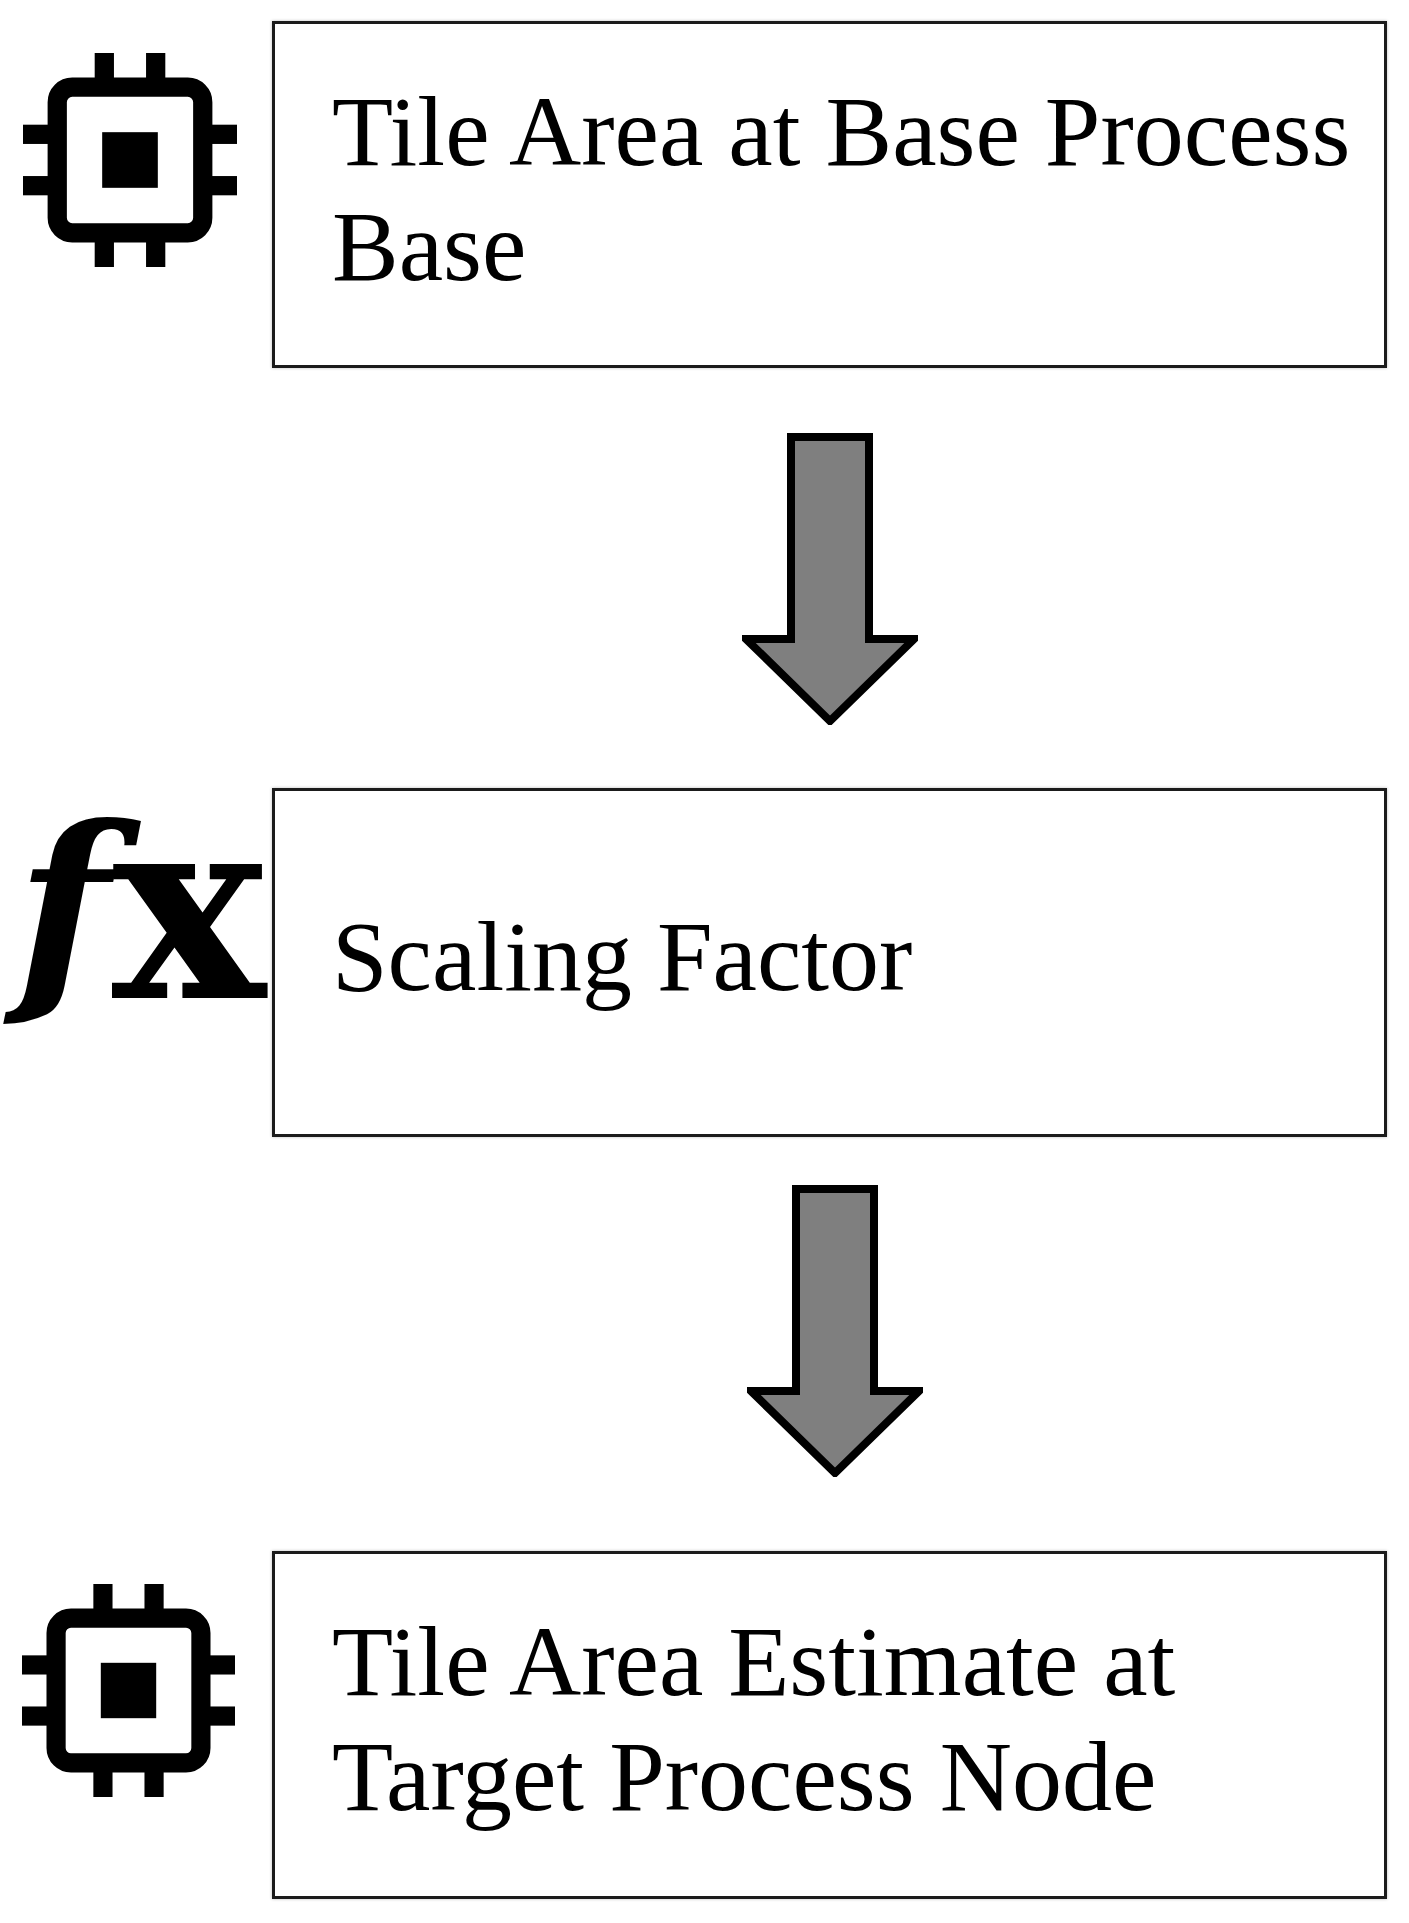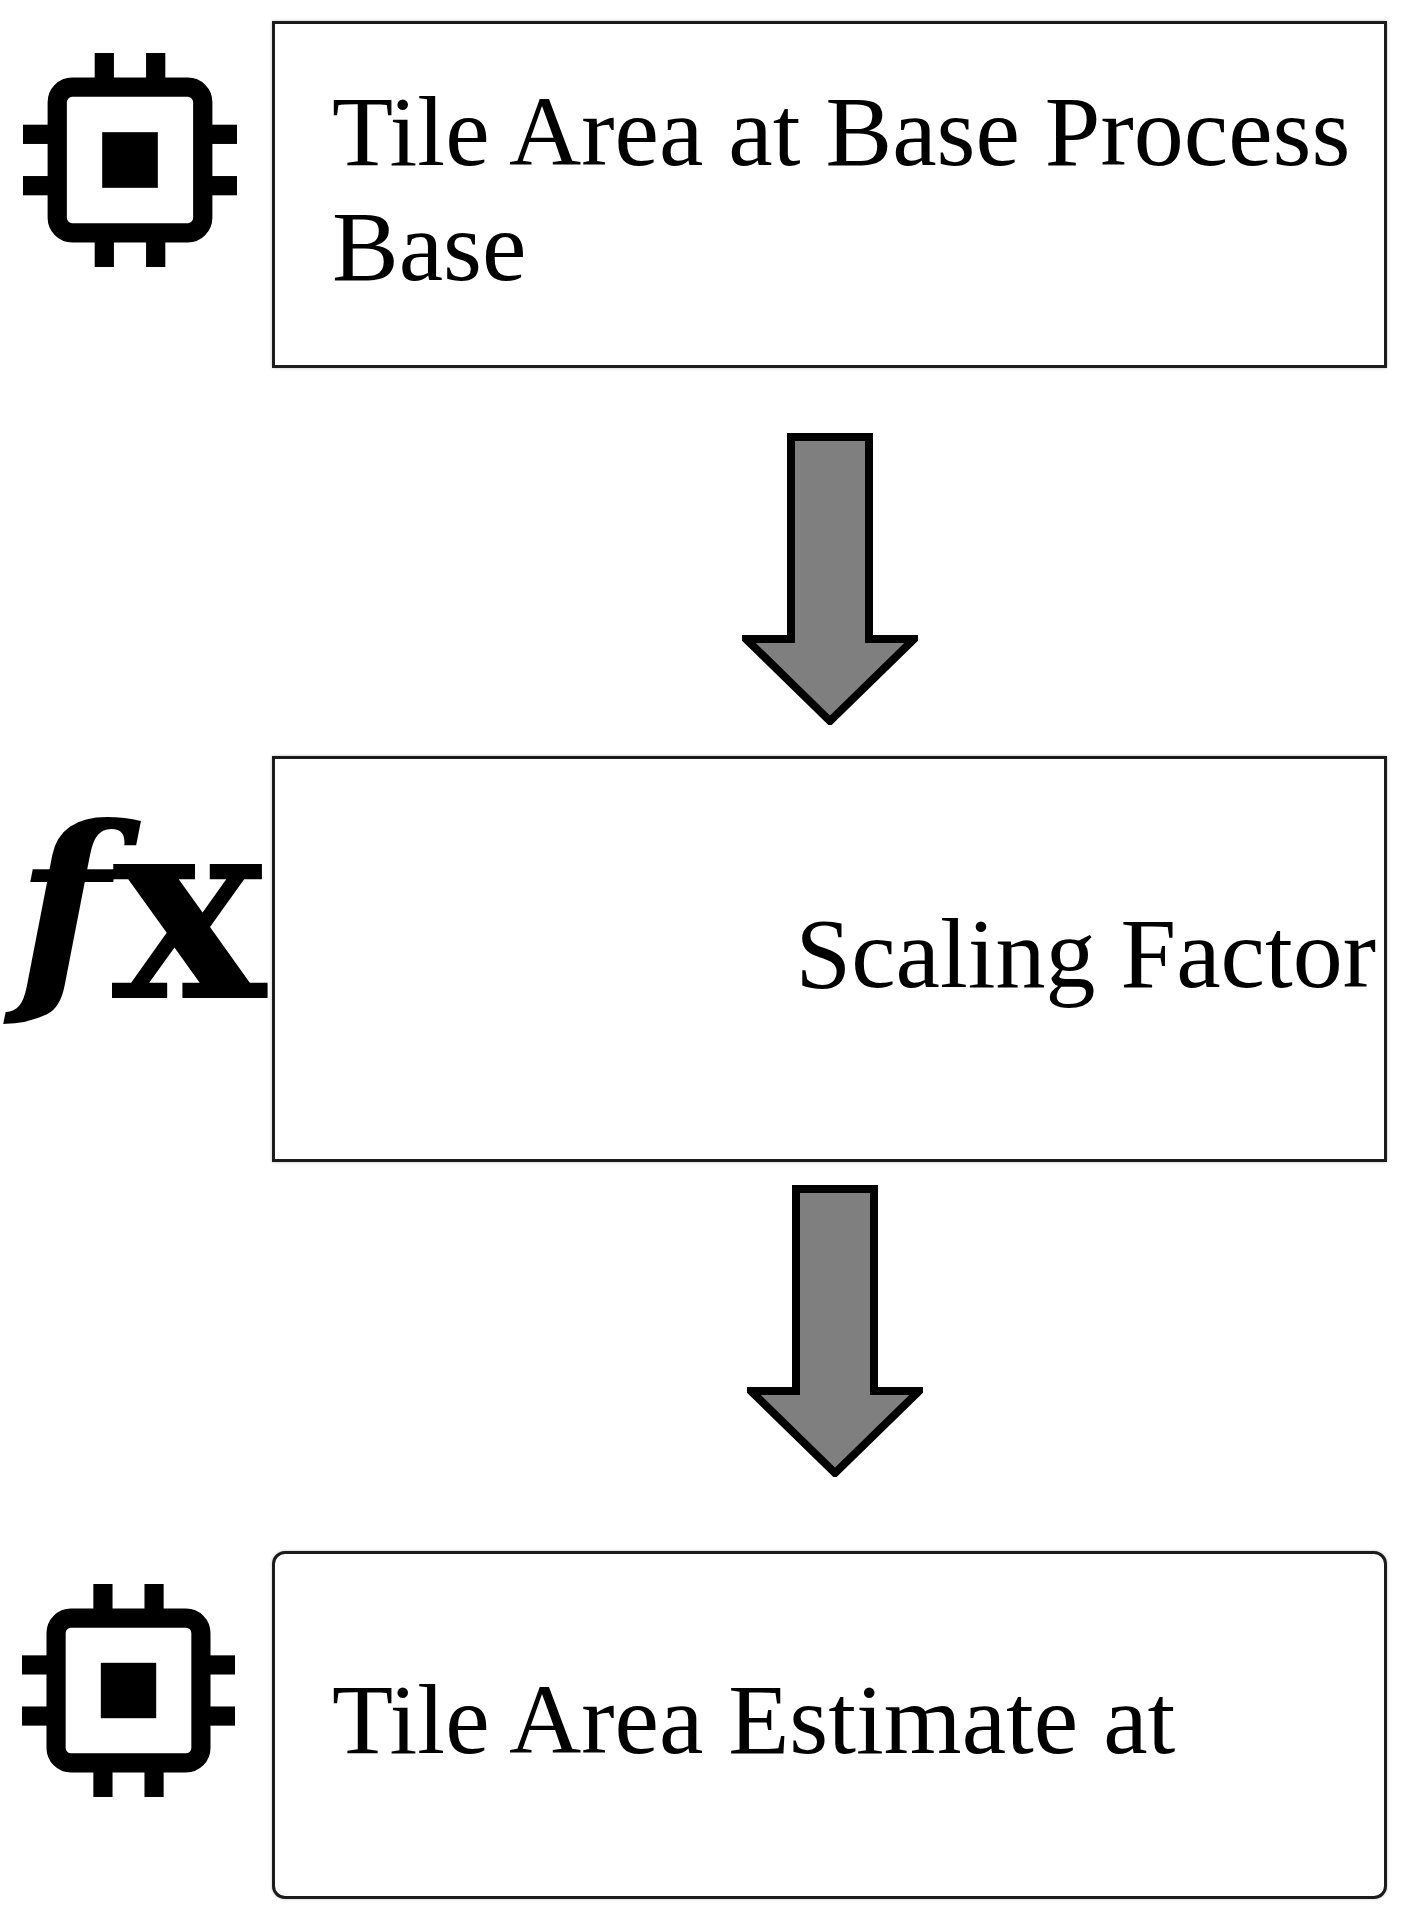--- a/index.html
+++ b/index.html
@@ -27,22 +27,22 @@
     padding-bottom:12px;
     box-shadow:0 0 3px #bdbdbd;
   }
   .box .line {
     font-size:100px;
     line-height:115px;
     white-space:nowrap;
     color:#000000;
   }
   .box1 { top:21px;   height:347px; }
-  .box2 { top:756px;  height:406px;text-align:right; }
-  .box3 { top:1551px; height:348px;border-radius:13px; }
+  .box2 { top:788px;  height:349px; }
+  .box3 { top:1551px; height:348px; }
 
   .icon-wrap { position:absolute; }
   .chip1 { left:23px; top:53px;   width:214px; height:214px; }
   .chip2 { left:22px; top:1584px; width:213px; height:213px; }
   .fxicon { left:26px; top:798px; width:215px; height:237px; }
   .icon-wrap svg { width:100%; height:100%; overflow:visible; }
 
   .chip-pin  { fill:#000000; }
   .chip-body { fill:#ffffff; stroke:#000000; stroke-width:9; }
   .chip-core { fill:#000000; }
@@ -110,15 +110,16 @@
       <rect class="chip-pin" x="0" y="57.5" width="18" height="9"></rect>
       <rect class="chip-pin" x="82" y="33.5" width="18" height="9"></rect>
       <rect class="chip-pin" x="82" y="57.5" width="18" height="9"></rect>
       <rect class="chip-body" x="16" y="16" width="68" height="68" rx="7"></rect>
       <rect class="chip-core" x="37" y="37" width="26" height="26"></rect>
     </svg>
   </div>
 
   <div class="box box3">
     <div class="line">Tile Area Estimate at</div>
+    <div class="line">Target Process Node</div>
   </div>
 
 </div>
 
 </body></html>

